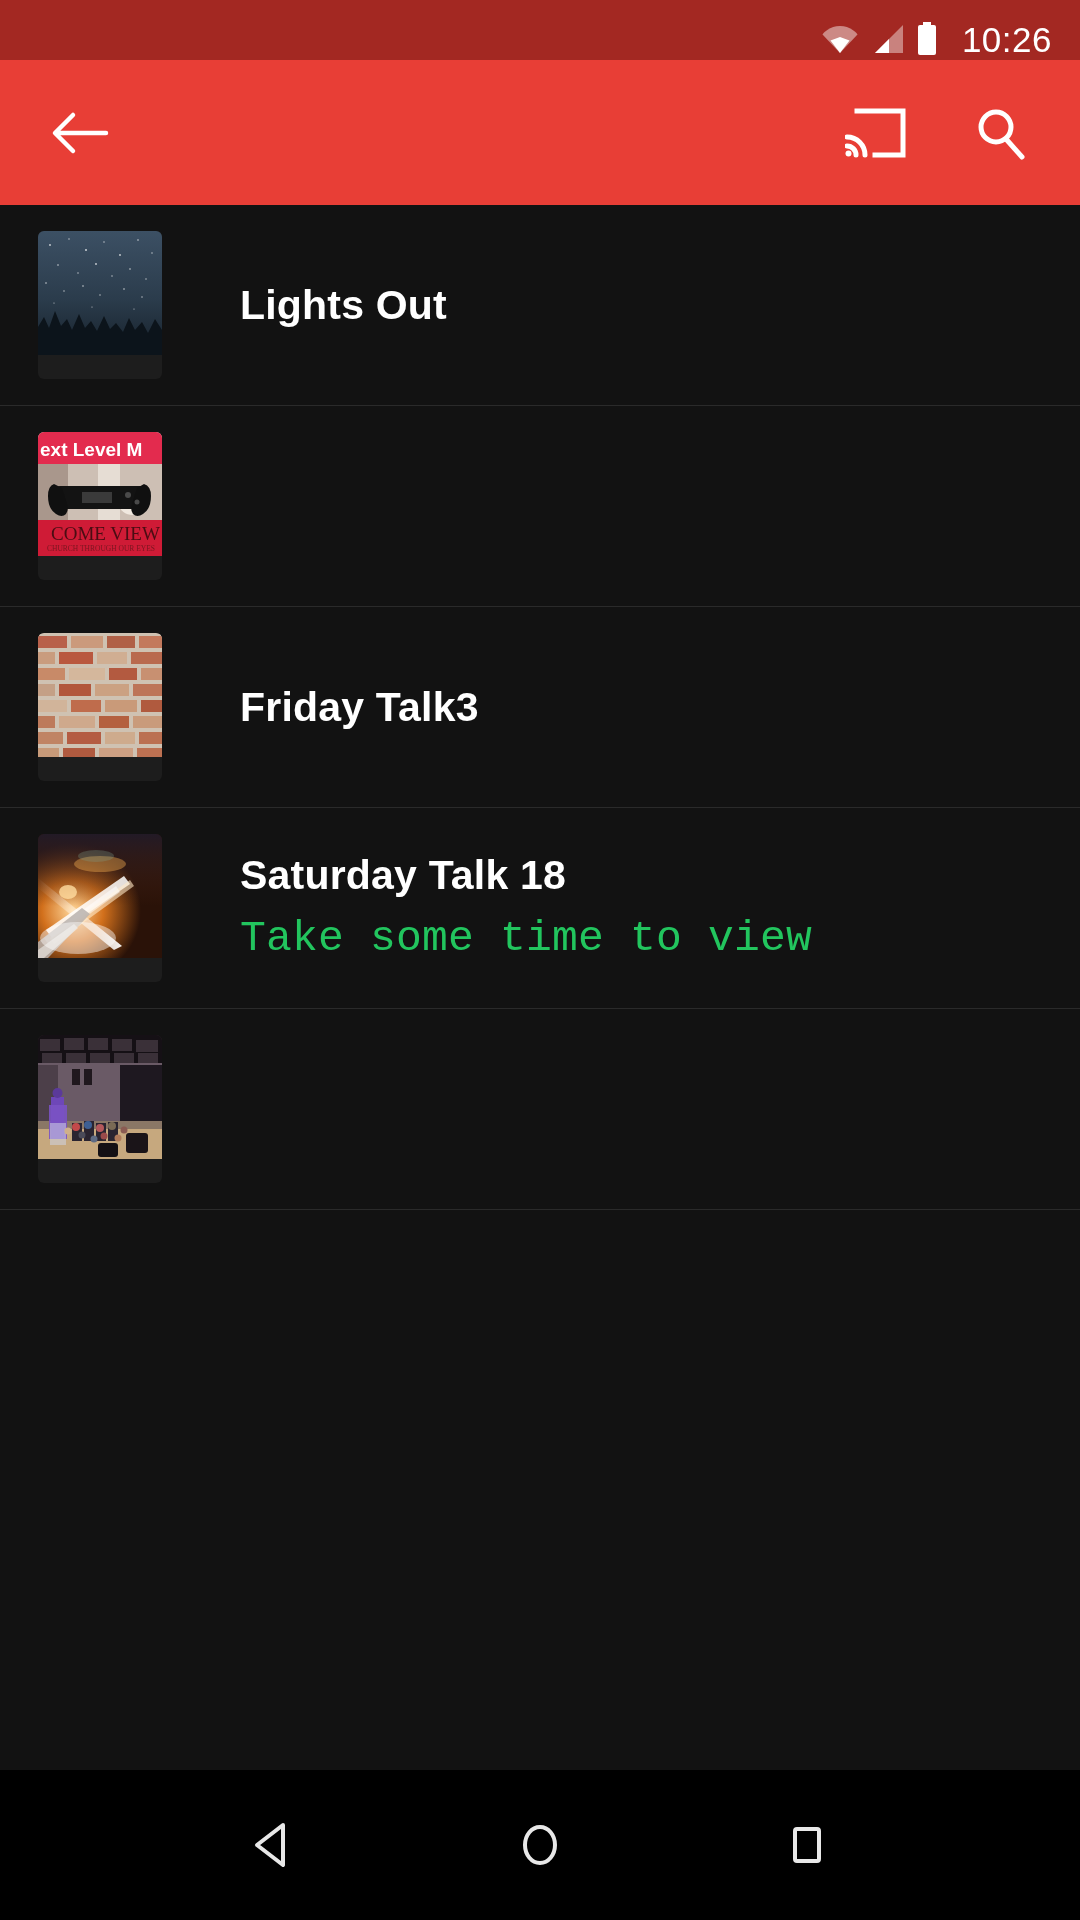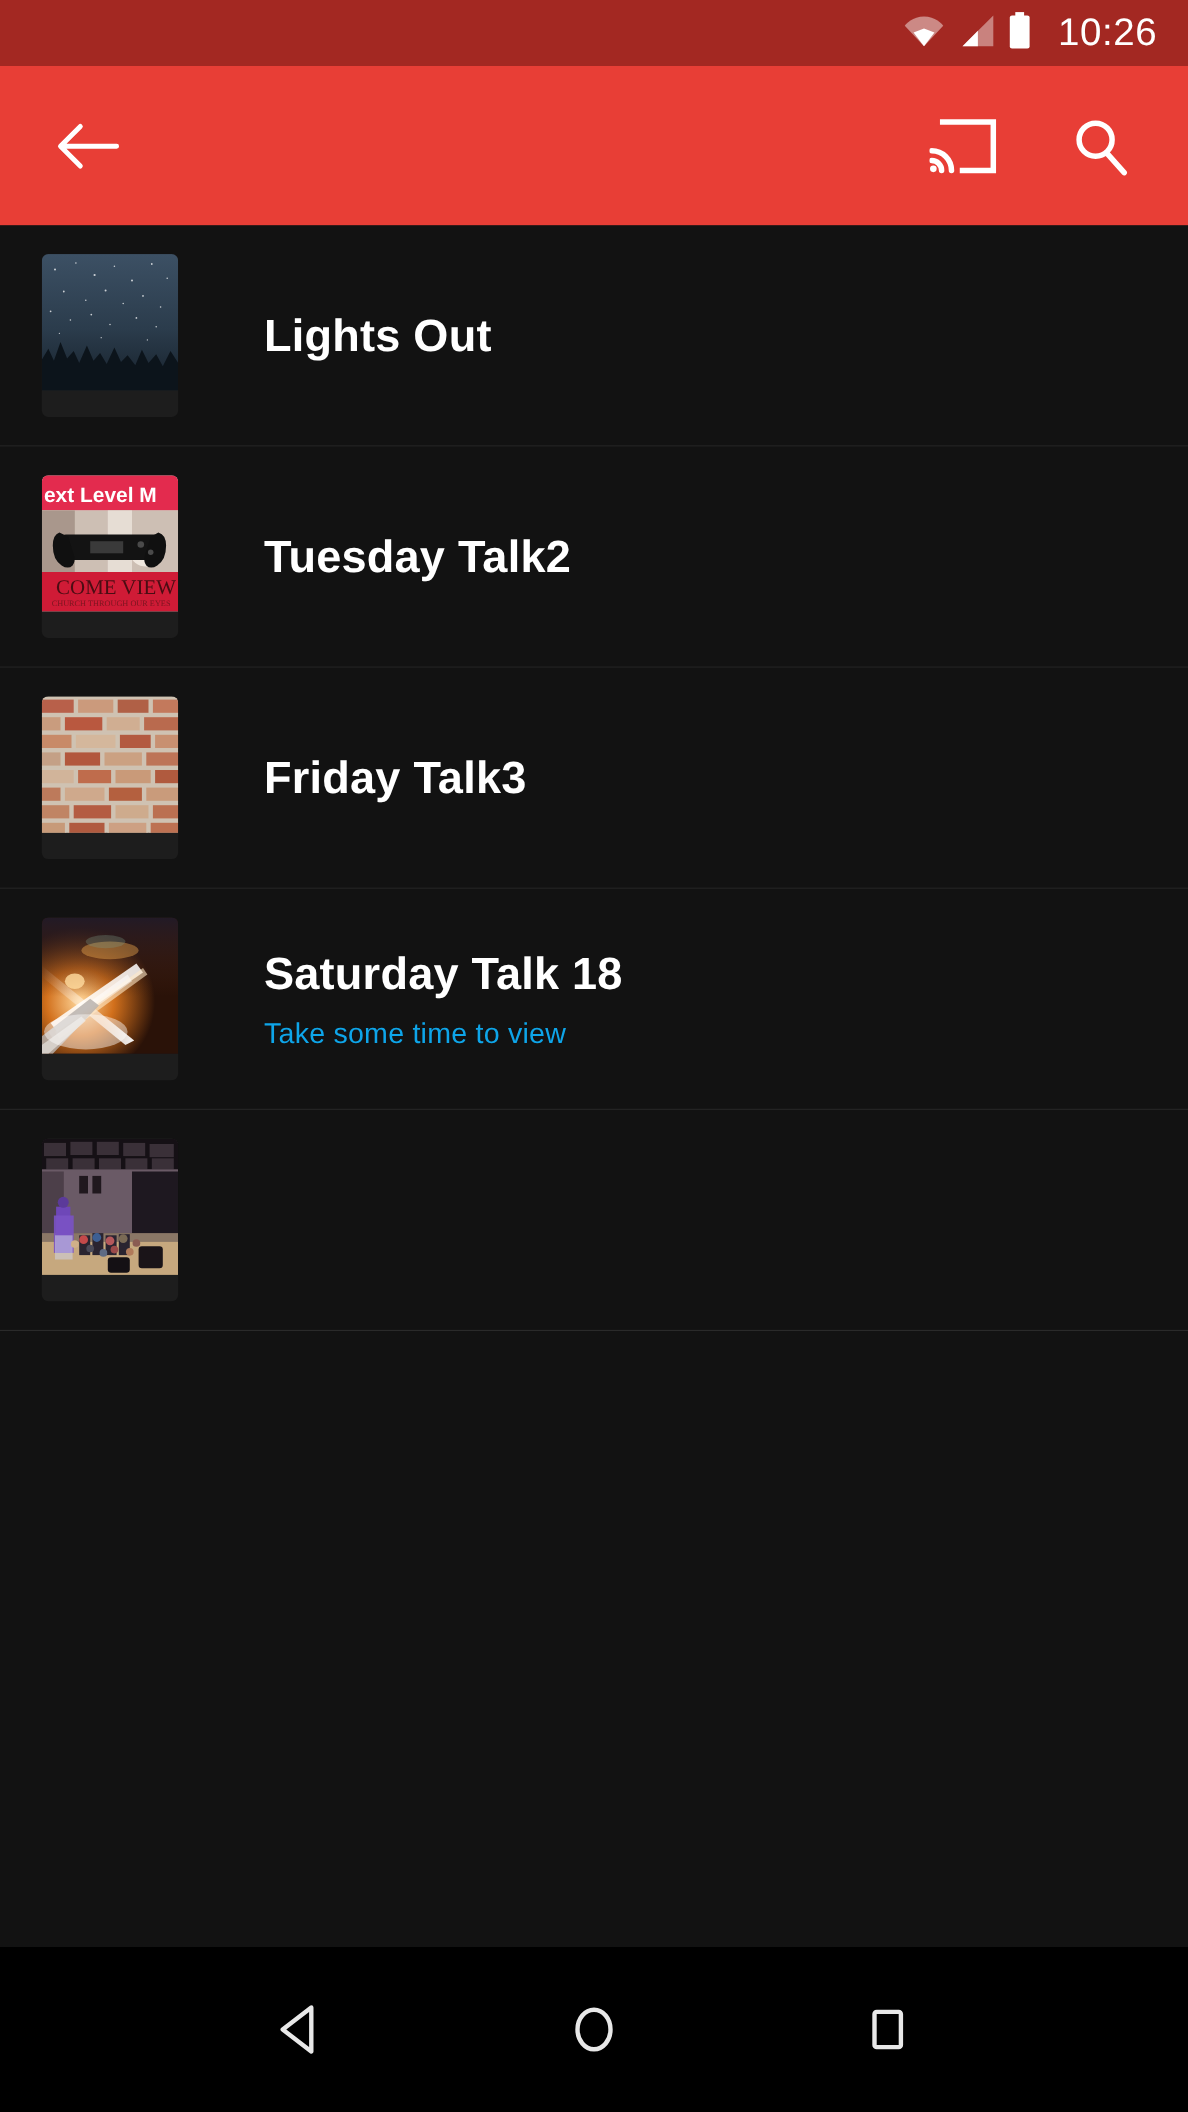--- a/index.html
+++ b/index.html
@@ -7,21 +7,21 @@
     width:1080px; height:1920px;
     background:#000;
     font-family:"Liberation Sans", sans-serif;
     overflow:hidden;
   }
   .screen { position:relative; width:1080px; height:1920px; background:#121212; display:flex; flex-direction:column; }
 
   
   .status-bar{
     height:60px; flex:0 0 60px; background:#a32822;
-    display:flex; align-items:center; justify-content:flex-end;
+    display:flex; align-items:flex-end; justify-content:flex-end;
     padding-right:28px; gap:14px;
   }
   .status-icons{ display:flex; align-items:center; gap:12px; }
   .ico{ display:block; }
   .status-time{
     color:#ffffff; font-size:35px; letter-spacing:0.5px;
     font-family:"Liberation Sans", sans-serif; margin-left:10px;
   }
 
   
@@ -46,22 +46,22 @@
     border-radius:6px; overflow:hidden; position:relative;
     background:#1d1d1d;
   }
   .thumb > svg{ display:block; width:124px; height:124px; }
   .row-text{ margin-left:78px; display:flex; flex-direction:column; justify-content:center; }
   .title{
     color:#ffffff; font-size:41px; font-weight:bold;
     line-height:1.18; letter-spacing:0.2px;
   }
   .subtitle{
-    color:#0ea5e9; font-size:26px; font-weight:normal;
-    line-height:1.2; margin-top:14px; letter-spacing:0.2px;
+    color:#22c55e; font-size:43px; font-weight:normal;
+    line-height:1.2; margin-top:14px; letter-spacing:0.2px;font-family:Liberation Mono, monospace;
   }
   .list-filler{ background:#121212; flex:1 1 auto; }
 
   
   .nav-bar{
     height:150px; flex:0 0 150px; background:#000000;
     display:flex; align-items:center; justify-content:space-around;
     padding:0 140px;
   }
   .nav-btn{ width:90px; height:90px; display:flex; align-items:center; justify-content:center; }
@@ -178,23 +178,20 @@
           <path d="M16 52 q-6 2 -6 12 q0 13 8 18 q6 4 10 0 q3 -4 1 -10 l-5 -16 z" fill="#101010"></path>
           <path d="M106 52 q7 2 7 12 q0 13 -8 18 q-6 4 -10 0 q-3 -4 -1 -10 l5 -16 z" fill="#101010"></path>
           <rect x="44" y="60" width="30" height="11" fill="#3a3a3a"></rect>
           <circle cx="90" cy="63" r="3" fill="#4a4a4a"></circle>
           <circle cx="99" cy="70" r="2.5" fill="#4a4a4a"></circle>
           <rect y="88" width="124" height="36" fill="#cf1b36"></rect>
           <text x="13" y="108" font-family="Liberation Serif, serif" font-size="19" fill="#4a0d13">COME VIEW</text>
           <text x="9" y="119" font-family="Liberation Serif, serif" font-size="7.5" fill="#7a1620">CHURCH THROUGH OUR EYES</text>
         </svg>
       </div>
-      <div class="row-text">
-        <div class="title">Tuesday Talk2</div>
-      </div>
     </div>
 
     <div class="row">
       <div class="thumb">
         <svg viewBox="0 0 124 124" preserveAspectRatio="none">
           <rect width="124" height="124" fill="#cfc2b2"></rect>
           <g stroke="#cfc2b2" stroke-width="2">
             <rect x="-6" y="2" width="36" height="14" fill="#b8604a"></rect>
             <rect x="32" y="2" width="34" height="14" fill="#cb9a7c"></rect>
             <rect x="68" y="2" width="30" height="14" fill="#b06046"></rect>

